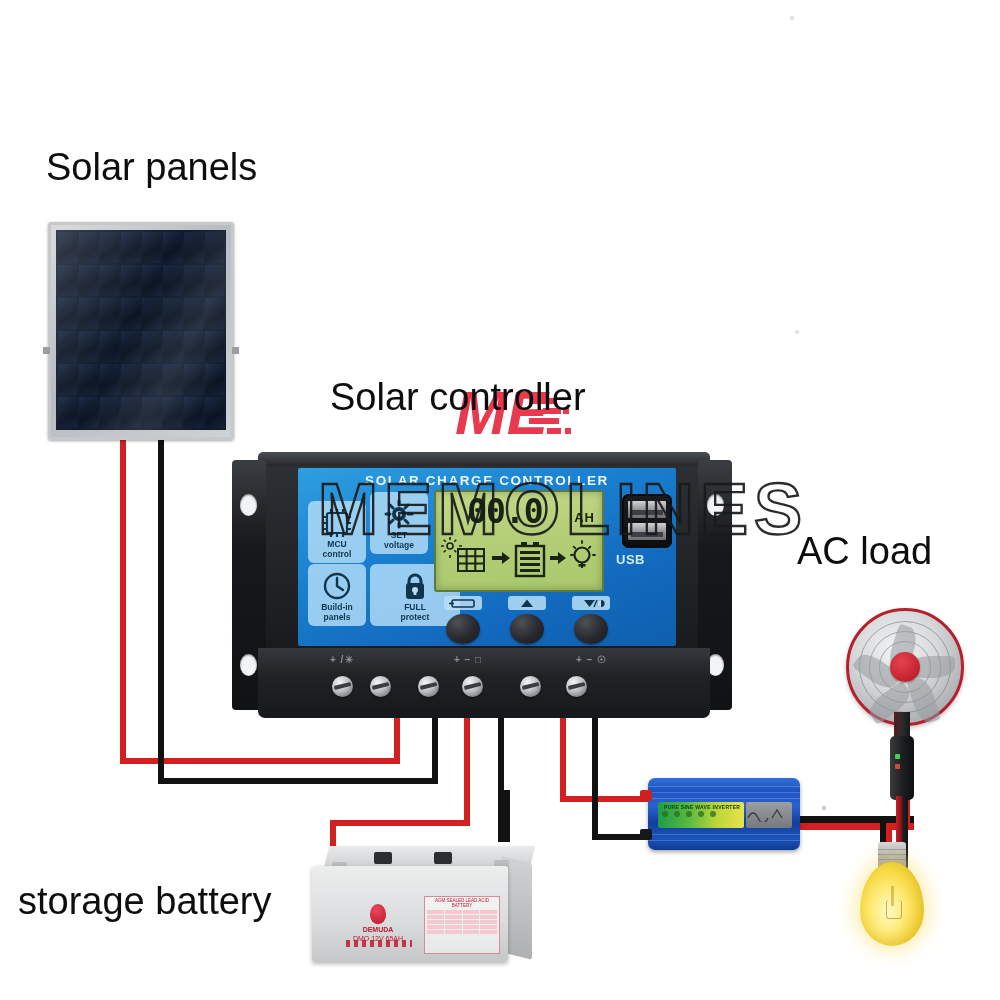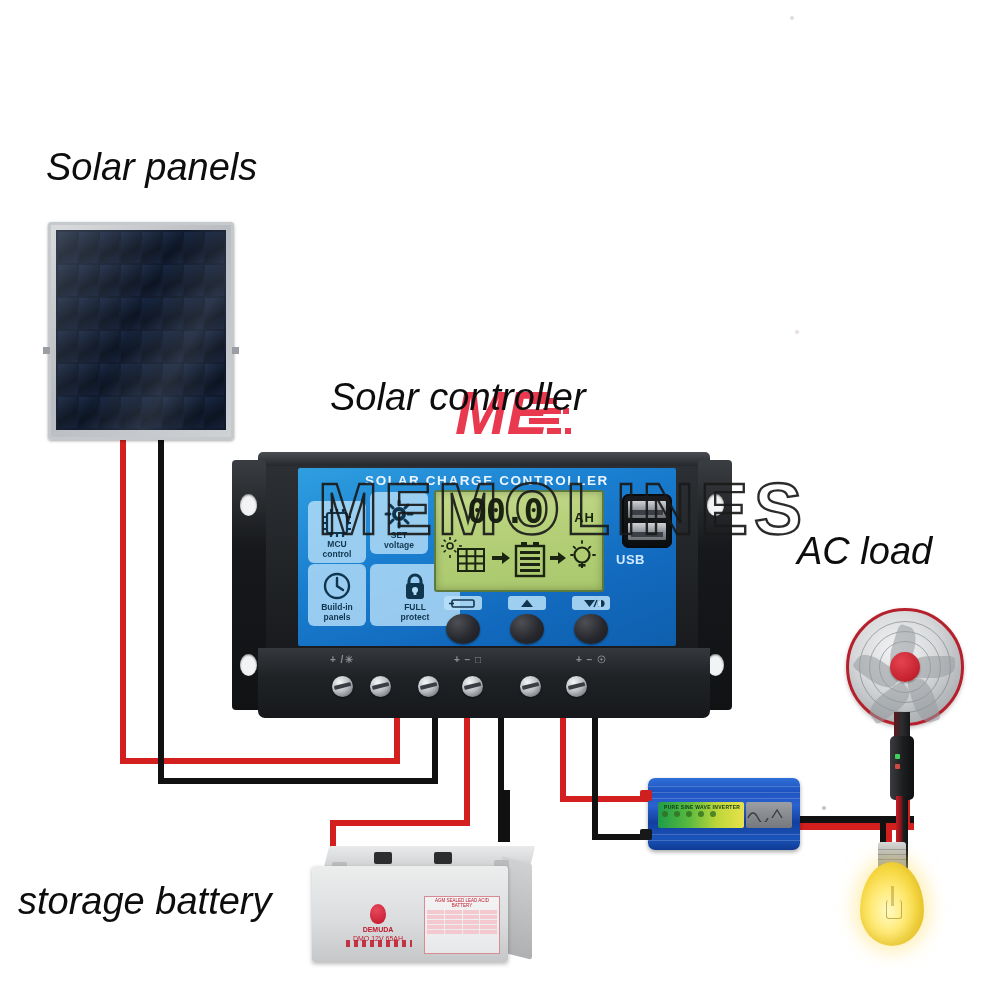--- a/index.html
+++ b/index.html
@@ -1,20 +1,20 @@
 <!DOCTYPE html>
 <html><head>
 <meta charset="utf-8">
 <style>
   html,body{margin:0;padding:0;background:#fff;}
   body{width:1000px;height:1000px;position:relative;overflow:hidden;
        font-family:"Liberation Sans", sans-serif;}
   #stage{position:absolute;inset:0;width:1000px;height:1000px;background:#fff;}
 
-  .lbl{position:absolute;font-style:italic;color:#0d0d0d;white-space:nowrap;
+  .lbl{position:absolute;color:#0d0d0d;white-space:nowrap;
        font-family:"Liberation Sans", sans-serif;font-weight:400;}
 
   
   .abs{position:absolute;}
 
   
   #panel{left:48px;top:222px;width:180px;height:212px;
          background:linear-gradient(135deg,#d9dbdd,#b9bcc0 45%,#cfd2d5);
          border:3px solid #c6c9cc;border-radius:3px;
          box-shadow:0 1px 3px rgba(0,0,0,.35);}

